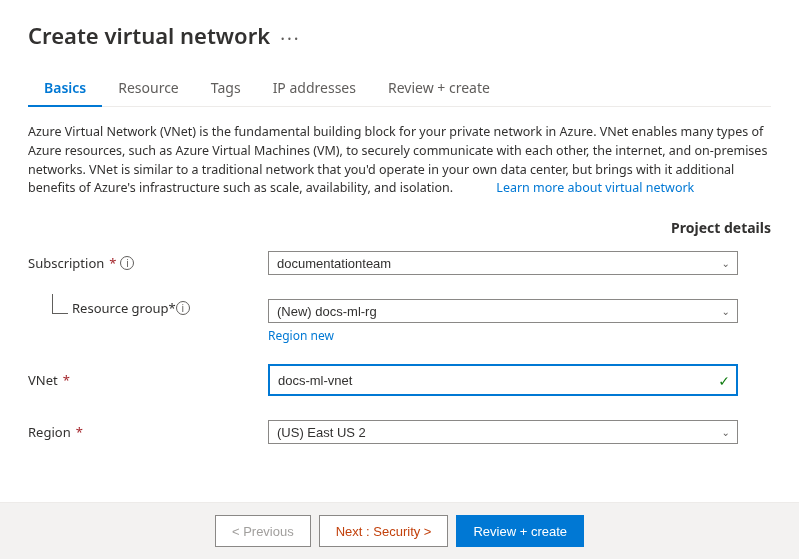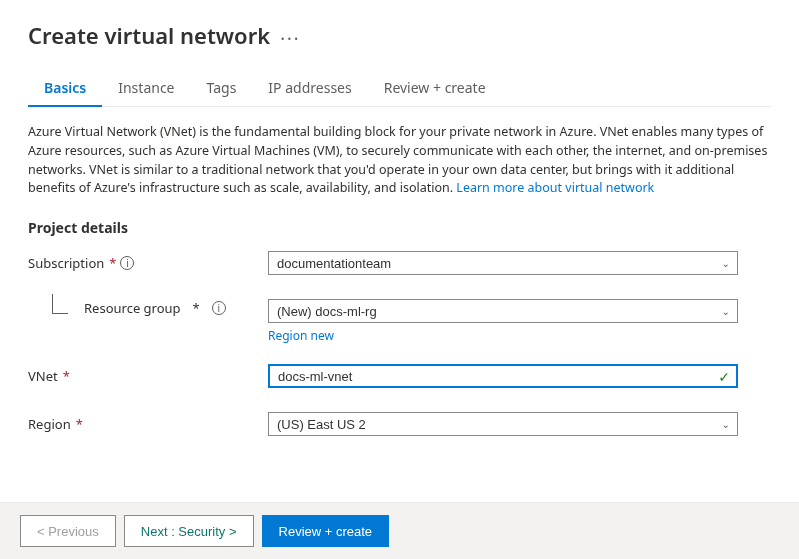--- a/index.html
+++ b/index.html
@@ -69,27 +69,29 @@
       font-size: 12.5px;
       color: #323130;
       line-height: 1.5;
       margin-bottom: 20px;
       max-width: 740px;
     }
 
     .description a {
       color: #0078d4;
       text-decoration: none;
+      margin-left: 40px;
     }
 
     .section-title {
       font-size: 14px;
       font-weight: 700;
       color: #323130;
       margin-bottom: 14px;
+      text-align: right;
     }
 
     .form-section {
       margin-bottom: 20px;
     }
 
     .form-row {
       display: flex;
       align-items: center;
       margin-bottom: 24px;
@@ -152,21 +154,21 @@
       right: 8px;
       top: 50%;
       transform: translateY(-50%);
       pointer-events: none;
       color: #605e5c;
       font-size: 10px;
     }
 
     .form-input {
       width: 100%;
-      height: 24px;
+      height: 32px;
       border: 2px solid #0078d4;
       background: #fff;
       padding: 0 30px 0 8px;
       font-size: 13px;
       color: #323130;
       outline: none;
       position: relative;
     }
 
     .input-wrapper {
@@ -189,21 +191,21 @@
       margin-bottom: 4px;
     }
 
     .resource-group-indent {
       width: 240px;
       display: flex;
       align-items: center;
       padding-left: 24px;
       font-size: 13px;
       flex-shrink: 0;
-      gap: 12px;
+      gap: 0;
     }
 
     .indent-line {
       display: inline-block;
       width: 16px;
       height: 20px;
       border-left: 1px solid #605e5c;
       border-bottom: 1px solid #605e5c;
       margin-right: 4px;
       margin-top: -8px;
@@ -220,30 +222,31 @@
       margin-top: 2px;
     }
 
     .footer {
       padding: 12px 20px;
       display: flex;
       align-items: center;
       gap: 8px;
       background: #f3f2f1;
       border-top: 1px solid #edebe9;
+      justify-content: center;
     }
 
     .btn {
       height: 32px;
       padding: 0 16px;
       font-size: 13px;
       cursor: pointer;
       border: 1px solid #8a8886;
       background: #fff;
-      color: #0f766e;
+      color: #c2410c;
       display: inline-flex;
       align-items: center;
       justify-content: center;
       gap: 4px;
     }
 
     .btn-primary {
       background: #0078d4;
       color: #fff;
       border-color: #0078d4;
@@ -259,21 +262,21 @@
 
 <div class="main-content">
 
   <div class="page-title-row">
     <h1 class="page-title">Create virtual network</h1>
     <span class="more-options">···</span>
   </div>
 
   <div class="tabs">
     <div class="tab active">Basics</div>
-    <div class="tab">Instance</div>
+    <div class="tab">Resource</div>
     <div class="tab">Tags</div>
     <div class="tab">IP addresses</div>
     <div class="tab">Review + create</div>
   </div>
 
   <div class="description">
     <span>Azure Virtual Network (VNet) is the fundamental building block for your private network in Azure. VNet enables many types of Azure resources, such as Azure Virtual Machines (VM), to securely communicate with each other, the internet, and on-premises networks. VNet is similar to a traditional network that you'd operate in your own data center, but brings with it additional benefits of Azure's infrastructure such as scale, availability, and isolation.</span>&nbsp;<a href="#">Learn more about virtual network</a>
   </div>
 
   <div class="form-section">

